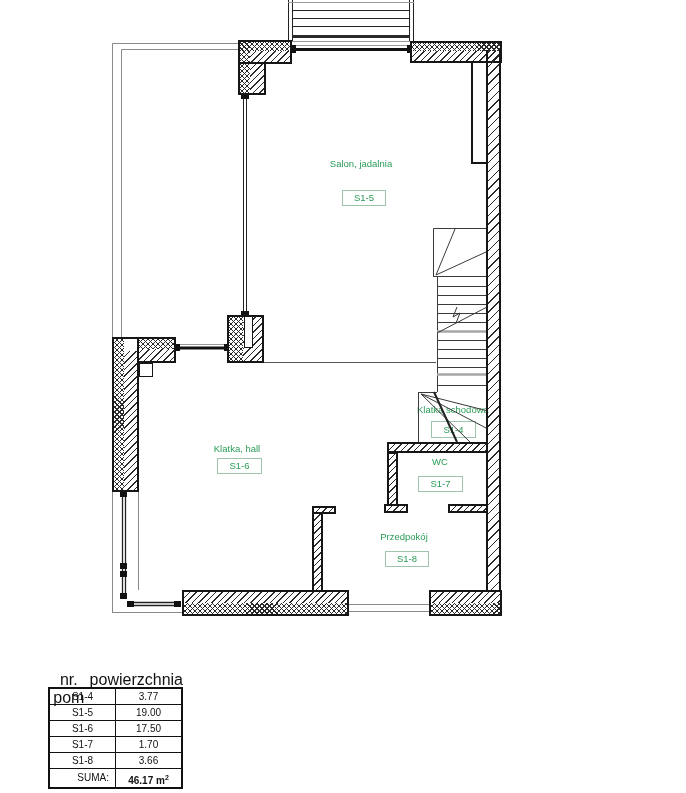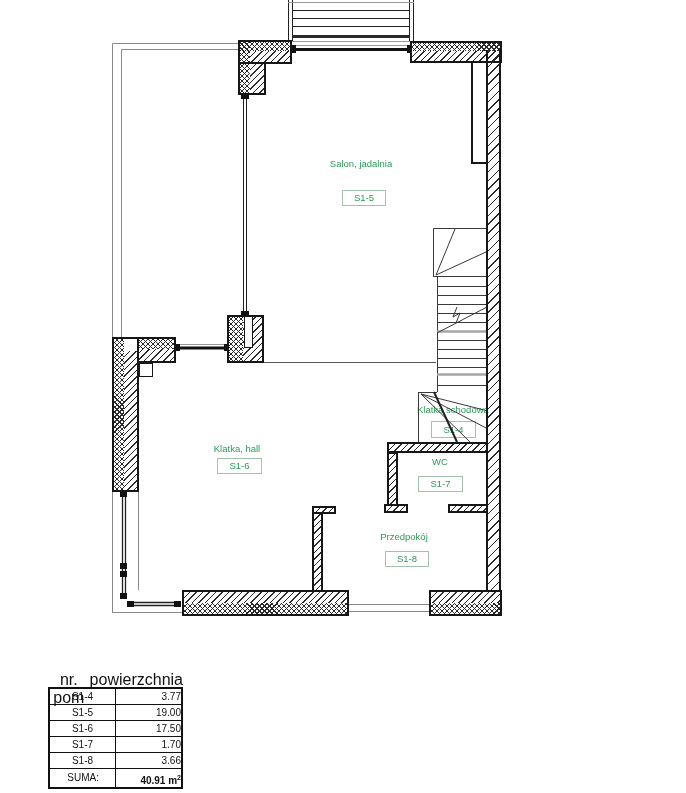--- a/index.html
+++ b/index.html
@@ -31,23 +31,23 @@
 
   
   .atable{position:absolute;left:48px;top:671px;width:135px;z-index:5;color:#111}
   .ahead{display:flex;height:16px;font-size:16px}
   .ahead .h1{width:67px;text-align:center}
   .ahead .h2{flex:1;text-align:center}
   .agrid{border:2px solid #111;box-sizing:border-box;background:#fff}
   .arow{display:flex;height:15px;font-size:10px;line-height:15px}
   .arow + .arow{border-top:1.5px solid #111}
   .arow .c1{width:66px;text-align:center;border-right:1.5px solid #111;box-sizing:border-box}
-  .arow .c2{flex:1;text-align:right}
+  .arow .c2{flex:1;text-align:center}
   .arow.sum{height:18px;line-height:18px}
-  .arow.sum .c1{text-align:right;padding-right:16px}
+  .arow.sum .c1{text-align:right;padding-right:6px}
   .arow.sum .c2 .tot{display:inline-block;font-weight:bold;border-bottom:1.4px solid #111;line-height:13px;margin-top:2px}
   .arow.sum sup{font-size:7px}
 </style>
 </head>
 <body>
 
 <div class="canvas">
 
   <div class="rlabel" style="left:361px;top:158px">Salon, jadalnia</div>
   <div class="rcode" style="left:342px;top:190px;width:44px;height:16px;line-height:14px">S1-5</div>
@@ -205,18 +205,18 @@
       <div class="arow">
         <span class="c1">S1-7</span>
         <span class="c2">1.70</span>
       </div>
       <div class="arow">
         <span class="c1">S1-8</span>
         <span class="c2">3.66</span>
       </div>
       <div class="arow sum">
         <span class="c1">SUMA:</span>
-        <span class="c2"><span class="tot"><span>40.91 m</span><sup>2</sup></span></span>
+        <span class="c2"><span class="tot"><span>46.17 m</span><sup>2</sup></span></span>
       </div>
     </div>
   </div>
 
 </div>
 
 </body></html>

